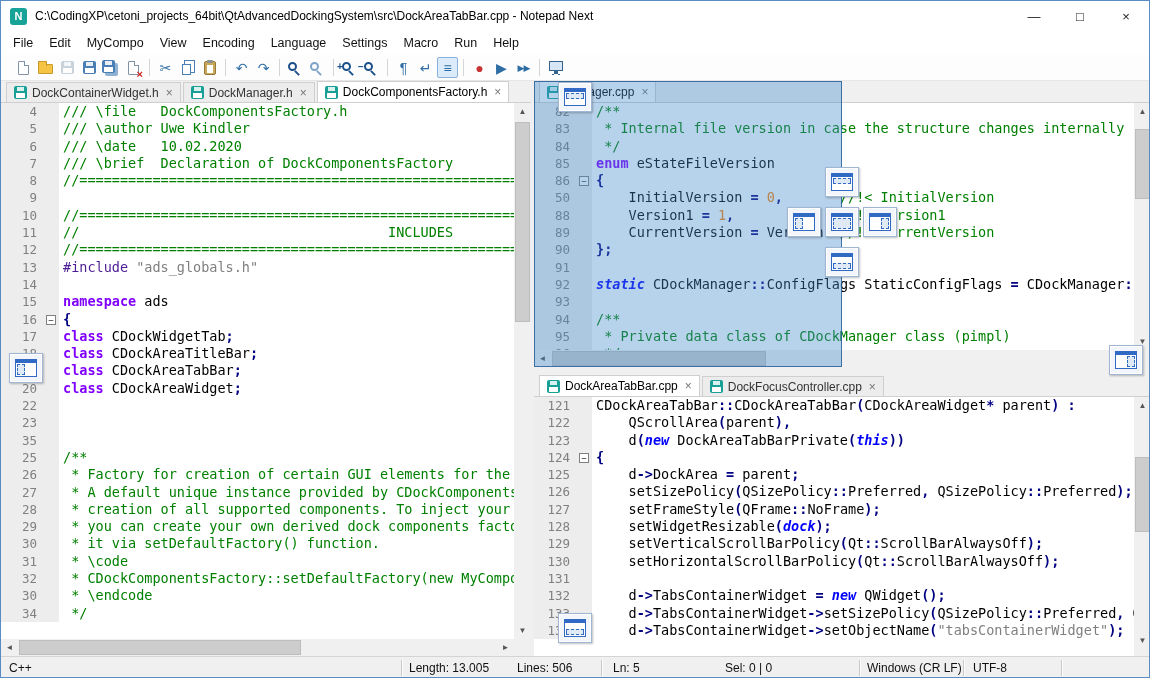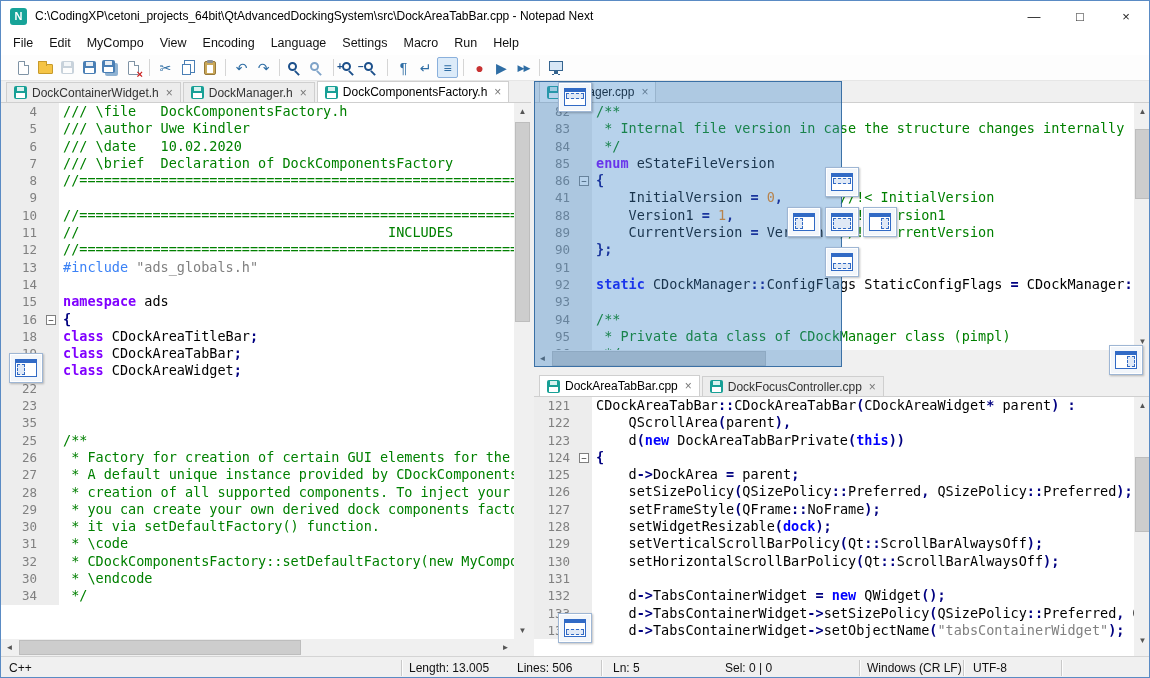--- a/index.html
+++ b/index.html
@@ -60,24 +60,24 @@
   
   .editor { position:absolute; background:#fff; overflow:hidden; font-family:"DejaVu Sans Mono","Liberation Mono",monospace; font-size:13.5px; }
   .row { display:flex; height:17.3px; line-height:17.3px; }
   .ln { width:42px; flex:none; text-align:right; padding-right:6px; background:#ededed; color:#808080; font-size:12.5px; }
   .foldcol { width:16px; flex:none; background:#ededed; position:relative; }
   .fold-box { position:absolute; left:3px; top:4px; width:10px; height:10px; border:1px solid #808080; background:#fff; font-size:9px; line-height:8px; text-align:center; color:#333; }
   .code { flex:none; padding-left:4px; white-space:pre; color:#000; }
   .cmt { color:#008000; }
   .str { color:#808080; }
   .num { color:#ff8000; }
-  .kw1 { color:#0000ff; font-weight:bold; }
+  .kw1 { color:#0000ff; font-weight:bold;font-style:italic; }
   .kw2 { color:#8000ff; font-weight:bold; }
   .op  { color:#000080; font-weight:bold; }
-  .pre { color:#3b82f6; }
+  .pre { color:#4c1d95; }
 
   
   .sb { position:absolute; background:#f0f0f0; }
   .arr { position:absolute; width:17px; height:17px; display:flex; align-items:center; justify-content:center; font-size:8px; color:#555; background:#f0f0f0; }
   .arr.up { top:0; left:0; } .arr.down { bottom:0; left:0; }
   .arr.left { left:0; top:0; } .arr.right { right:0; top:0; }
   .vthumb { position:absolute; left:1px; right:1px; background:#cdcdcd; border:1px solid #bdbdbd; }
   .hthumb { position:absolute; top:1px; bottom:1px; background:#cdcdcd; border:1px solid #bdbdbd; }
   .sb-corner { position:absolute; background:#f0f0f0; width:17px; height:17px; }
 
@@ -285,20 +285,25 @@
           <span class="code"><span class="kw2">namespace</span> ads</span>
         </div>
         <div class="row">
           <span class="ln">16</span>
           <span class="foldcol">
             <span class="fold-box">−</span>
           </span>
           <span class="code"><span class="op">{</span></span>
         </div>
         <div class="row">
+          <span class="ln">17</span>
+          <span class="foldcol"></span>
+          <span class="code"><span class="kw2">class</span> CDockWidgetTab<span class="op">;</span></span>
+        </div>
+        <div class="row">
           <span class="ln">18</span>
           <span class="foldcol"></span>
           <span class="code"><span class="kw2">class</span> CDockAreaTitleBar<span class="op">;</span></span>
         </div>
         <div class="row">
           <span class="ln">19</span>
           <span class="foldcol"></span>
           <span class="code"><span class="kw2">class</span> CDockAreaTabBar<span class="op">;</span></span>
         </div>
         <div class="row">
@@ -417,21 +422,21 @@
           <span class="code"><span class="kw2">enum</span> eStateFileVersion</span>
         </div>
         <div class="row">
           <span class="ln">86</span>
           <span class="foldcol">
             <span class="fold-box">−</span>
           </span>
           <span class="code"><span class="op">{</span></span>
         </div>
         <div class="row">
-          <span class="ln">41</span>
+          <span class="ln">50</span>
           <span class="foldcol"></span>
           <span class="code">    InitialVersion <span class="op">=</span> <span class="num">0</span><span class="op">,</span>       <span class="cmt">//!&lt; InitialVersion</span></span>
         </div>
         <div class="row">
           <span class="ln">88</span>
           <span class="foldcol"></span>
           <span class="code">    Version1 <span class="op">=</span> <span class="num">1</span><span class="op">,</span>             <span class="cmt">//!&lt; Version1</span></span>
         </div>
         <div class="row">
           <span class="ln">89</span>

